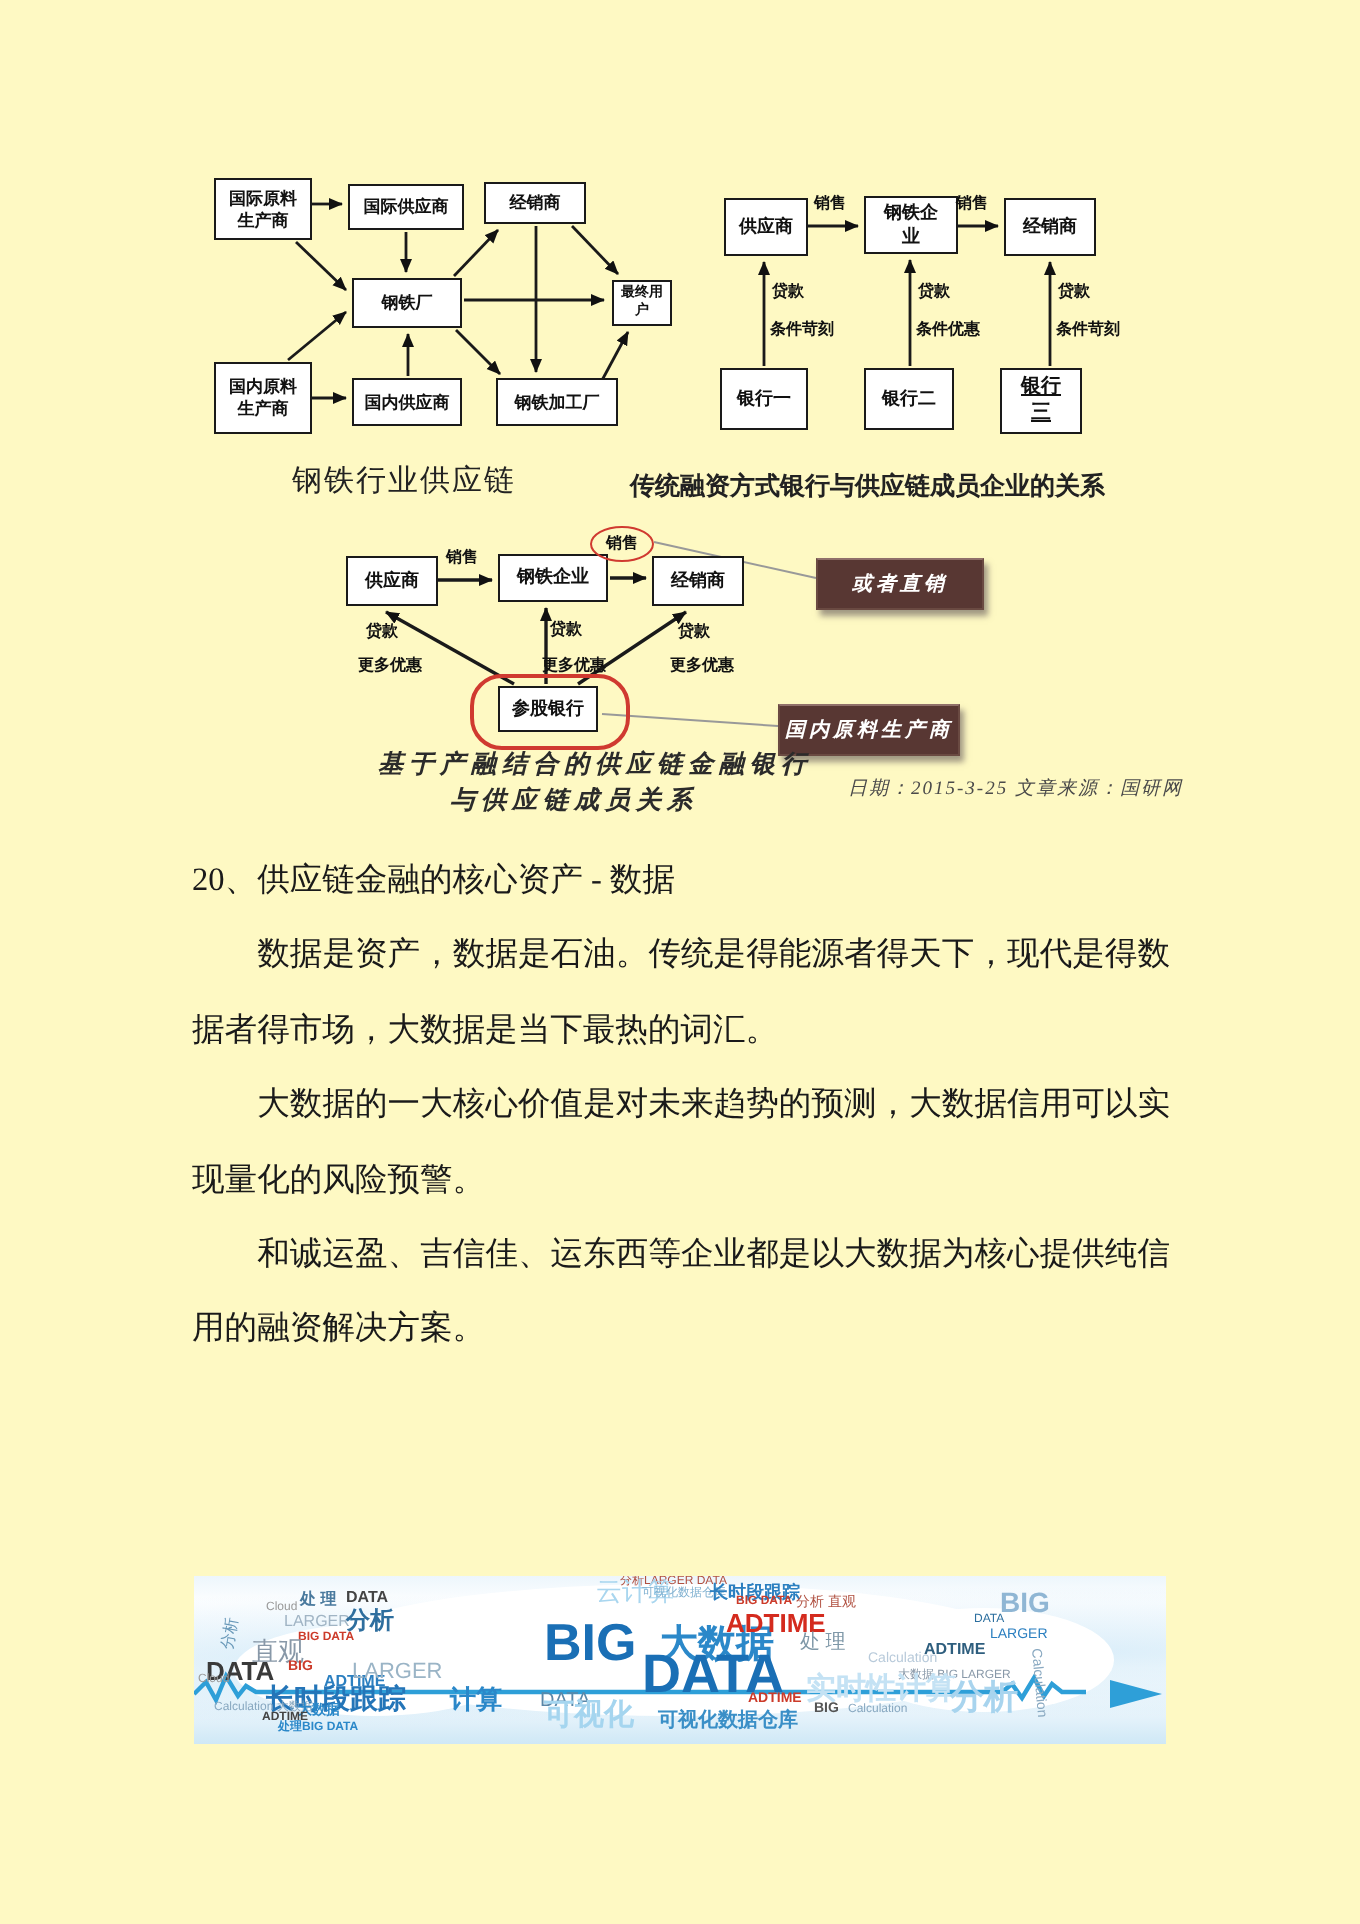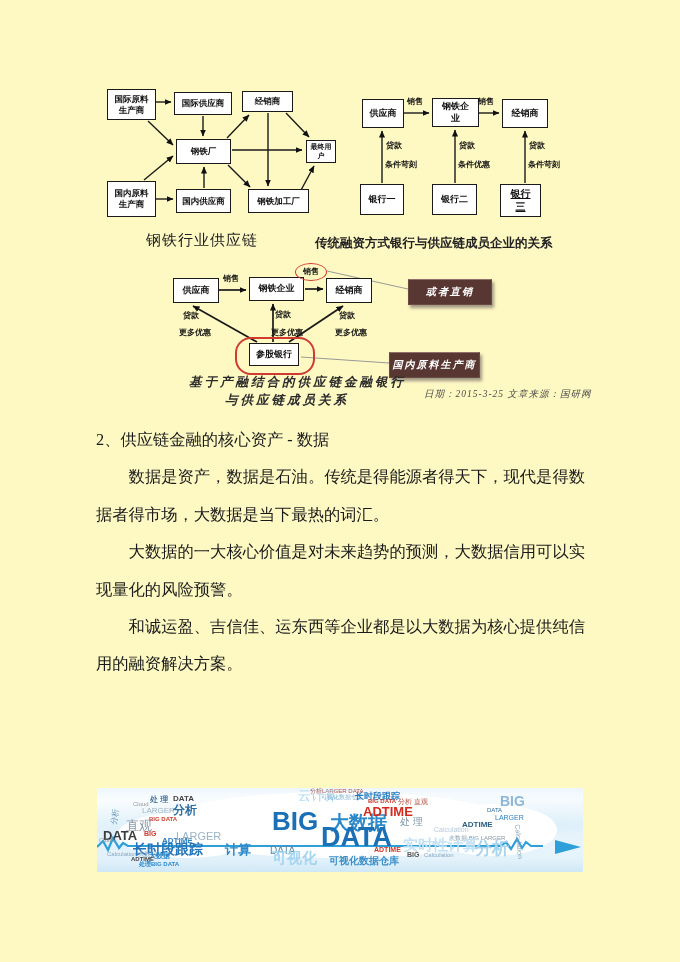--- a/index.html
+++ b/index.html
@@ -195,21 +195,21 @@
       </div>
     <div class="callout" style="left:224px;top:90px;width:89px;height:24px;">
       <span>国内原料生产商</span>
       </div>
     <div class="hand-caption" style="left:24px;top:112px;width:196px;">基于产融结合的供应链金融银行</div>
     <div class="hand-caption" style="left:24px;top:130px;width:196px;">与供应链成员关系</div>
   </div>
   <div class="source-line" style="left:424px;top:388px;">日期：2015-3-25  文章来源：国研网</div>
 
   <div class="article">
-    <h2 class="heading">2、供应链金融的核心资产 - 数据</h2>
+    <h2 class="heading">20、供应链金融的核心资产 - 数据</h2>
     <p>数据是资产，数据是石油。传统是得能源者得天下，现代是得数据者得市场，大数据是当下最热的词汇。</p>
     <p>大数据的一大核心价值是对未来趋势的预测，大数据信用可以实现量化的风险预警。</p>
     <p>和诚运盈、吉信佳、运东西等企业都是以大数据为核心提供纯信用的融资解决方案。</p>
   </div>
 
   <div class="wordcloud">
     <div class="puff" style="left:60px;top:4px;width:360px;height:66px;"></div>
     <div class="puff" style="left:20px;top:24px;width:140px;height:46px;"></div>
     <div class="puff" style="left:330px;top:16px;width:130px;height:52px;"></div>
     <svg width="486" height="84" style="position:absolute;left:0;top:0;">

